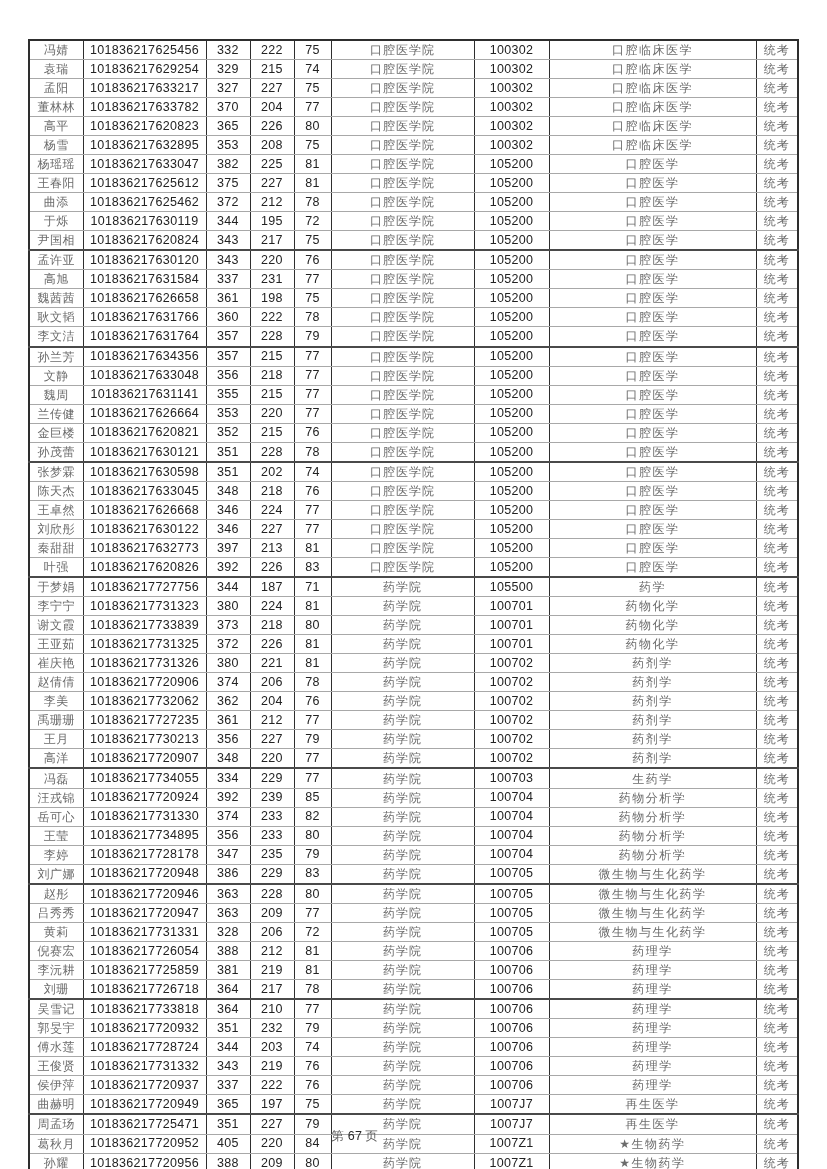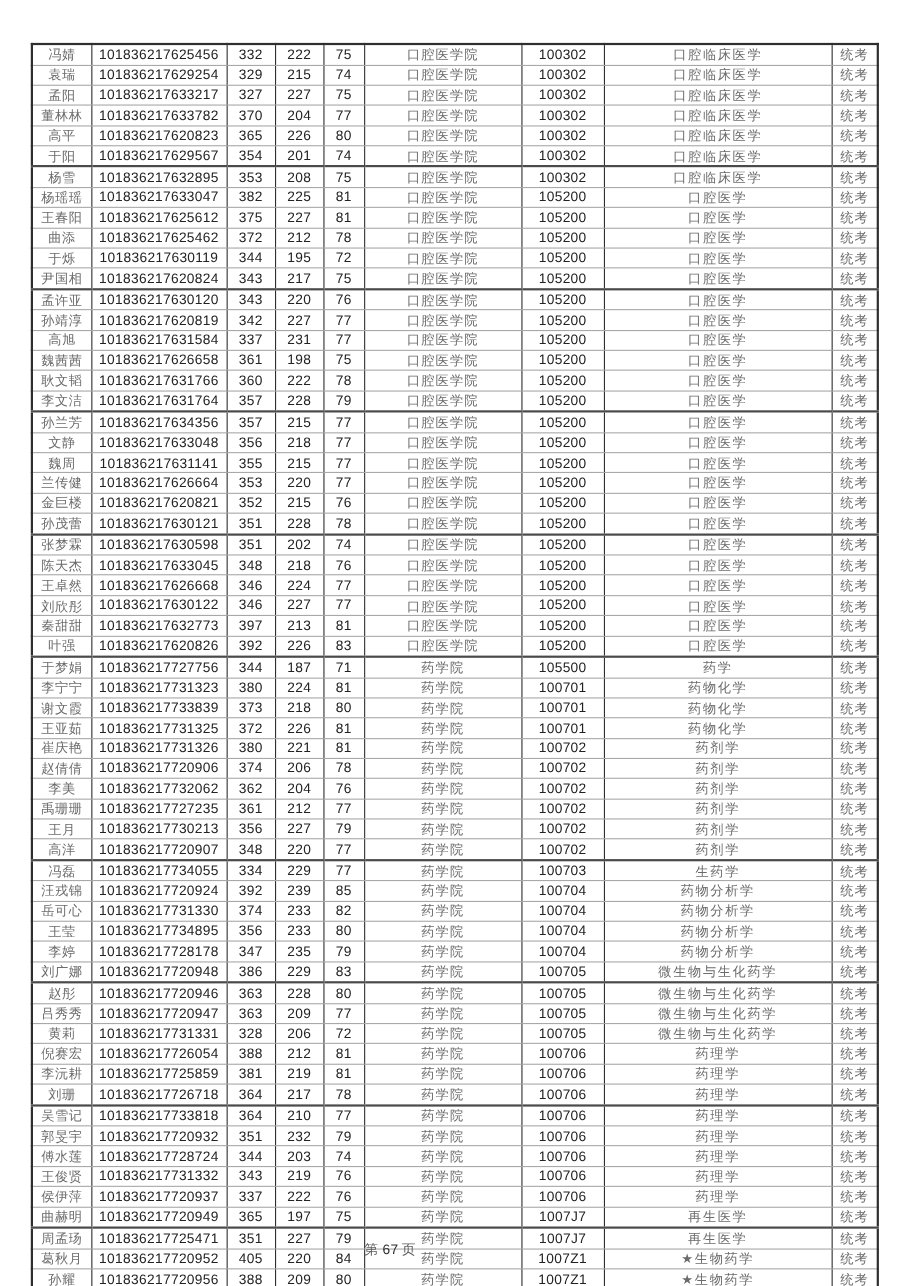--- a/index.html
+++ b/index.html
@@ -140,31 +140,20 @@
           <td class="zh col-name">高平</td>
           <td class="num">101836217620823</td>
           <td class="num">365</td>
           <td class="num">226</td>
           <td class="num">80</td>
           <td class="zh">口腔医学院</td>
           <td class="num">100302</td>
           <td class="zh col-major">口腔临床医学</td>
           <td class="zh">统考</td>
         </tr>
-        <tr class="group-end">
-          <td class="zh col-name">于阳</td>
-          <td class="num">101836217629567</td>
-          <td class="num">354</td>
-          <td class="num">201</td>
-          <td class="num">74</td>
-          <td class="zh">口腔医学院</td>
-          <td class="num">100302</td>
-          <td class="zh col-major">口腔临床医学</td>
-          <td class="zh">统考</td>
-        </tr>
         <tr>
           <td class="zh col-name">杨雪</td>
           <td class="num">101836217632895</td>
           <td class="num">353</td>
           <td class="num">208</td>
           <td class="num">75</td>
           <td class="zh">口腔医学院</td>
           <td class="num">100302</td>
           <td class="zh col-major">口腔临床医学</td>
           <td class="zh">统考</td>
@@ -223,31 +212,20 @@
           <td class="num">105200</td>
           <td class="zh col-major">口腔医学</td>
           <td class="zh">统考</td>
         </tr>
         <tr>
           <td class="zh col-name">孟许亚</td>
           <td class="num">101836217630120</td>
           <td class="num">343</td>
           <td class="num">220</td>
           <td class="num">76</td>
-          <td class="zh">口腔医学院</td>
-          <td class="num">105200</td>
-          <td class="zh col-major">口腔医学</td>
-          <td class="zh">统考</td>
-        </tr>
-        <tr>
-          <td class="zh col-name">孙靖淳</td>
-          <td class="num">101836217620819</td>
-          <td class="num">342</td>
-          <td class="num">227</td>
-          <td class="num">77</td>
           <td class="zh">口腔医学院</td>
           <td class="num">105200</td>
           <td class="zh col-major">口腔医学</td>
           <td class="zh">统考</td>
         </tr>
         <tr>
           <td class="zh col-name">高旭</td>
           <td class="num">101836217631584</td>
           <td class="num">337</td>
           <td class="num">231</td>

